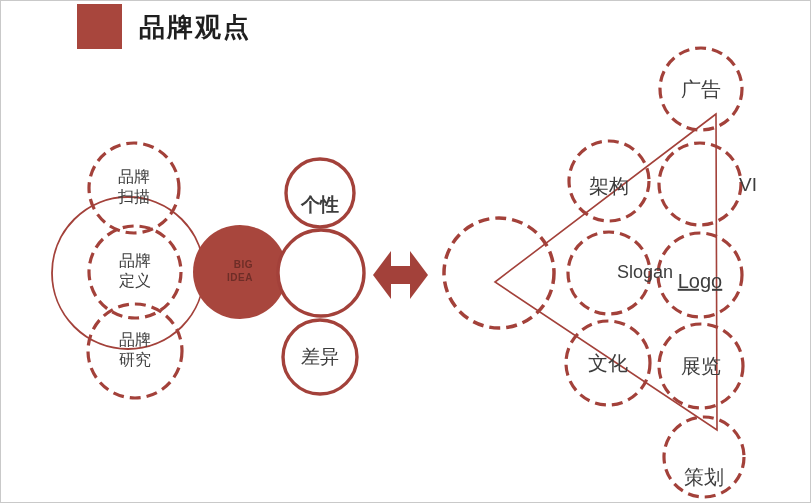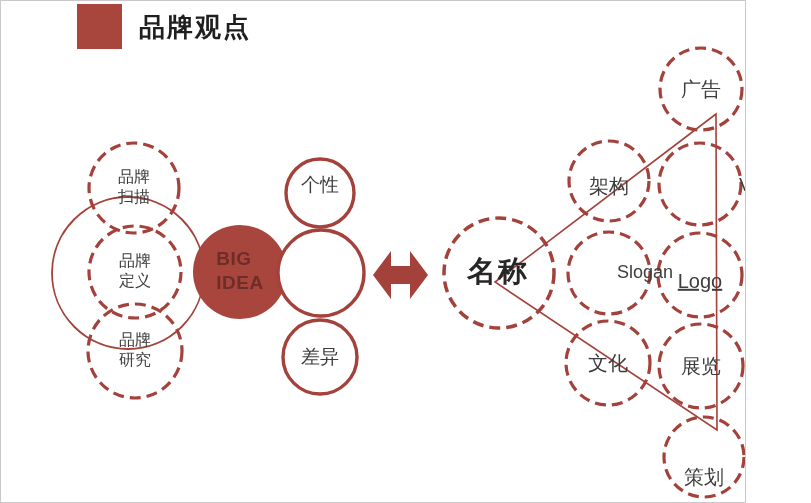--- a/index.html
+++ b/index.html
@@ -1,18 +1,18 @@
 <!DOCTYPE html>
 <html><head>
 <meta charset="utf-8">
 <style>
   html,body { margin:0; padding:0; background:#ffffff; }
   .slide {
     position:relative;
-    width:746px; height:503px;
+    width:811px; height:503px;
     background:#ffffff;
     border:1px solid #c9c9c9;
     box-sizing:border-box;
     overflow:hidden;
     font-family:"Liberation Sans", sans-serif;
   }
   .title-square {
     position:absolute; left:76px; top:3px;
     width:45px; height:45px;
     background:#A8463D;
@@ -22,32 +22,32 @@
     margin:0;
     font-size:26px; font-weight:bold;
     letter-spacing:2px;
     color:#1F1F1F;
     white-space:nowrap;
   }
   svg.diagram { position:absolute; left:0; top:0; }
   .lbl {
     position:absolute;
     transform:translate(-50%,-50%);
-    text-align:left;
+    text-align:right;
     white-space:pre-line;
     color:#3D3D3D;
     line-height:1.22;
     pointer-events:none;
   }
   .fs16 { font-size:16px; }
   .fs18 { font-size:18px; }
   .fs19 { font-size:19px; }
   .fs20 { font-size:20px; }
   .big-idea-lbl {
-    font-size:19px; font-weight:bold;
+    font-size:10px; font-weight:bold;
     color:#6E2D27; letter-spacing:0.5px; line-height:1.25;
   }
   .name-lbl {
     font-size:29px; font-weight:bold;
     color:#262626; letter-spacing:2px;
   }
 </style>
 </head>
 <body>
 
@@ -84,24 +84,23 @@
 
   <div class="lbl fs16" style="left:133px; top:186px;">品牌
 扫描</div>
   <div class="lbl fs16" style="left:134px; top:270px;">品牌
 定义</div>
   <div class="lbl fs16" style="left:134px; top:349px;">品牌
 研究</div>
   <div class="lbl big-idea-lbl" style="left:239px; top:270px;">BIG
 IDEA</div>
 
-  <div class="lbl fs19" style="left:319px; top:184px;">个性</div>
+  <div class="lbl fs19" style="left:319px; top:204px;font-weight:bold;">个性</div>
   <div class="lbl fs19" style="left:319px; top:356px;">差异</div>
 
-  <div class="lbl name-lbl" style="left:497px; top:271px;">名称</div>
   <div class="lbl fs20" style="left:700px; top:88px;">广告</div>
   <div class="lbl fs20" style="left:608px; top:185px;">架构</div>
   <div class="lbl fs19" style="left:699px; top:184px;margin-left:48px;">VI</div>
   <div class="lbl fs18" style="left:608px; top:272px;margin-left:36px;">Slogan</div>
   <div class="lbl fs20" style="left:699px; top:280px;text-decoration:underline;">Logo</div>
   <div class="lbl fs20" style="left:607px; top:362px;">文化</div>
   <div class="lbl fs20" style="left:700px; top:365px;">展览</div>
   <div class="lbl fs20" style="left:703px; top:456px;margin-top:20px;">策划</div>
 
 </div>

